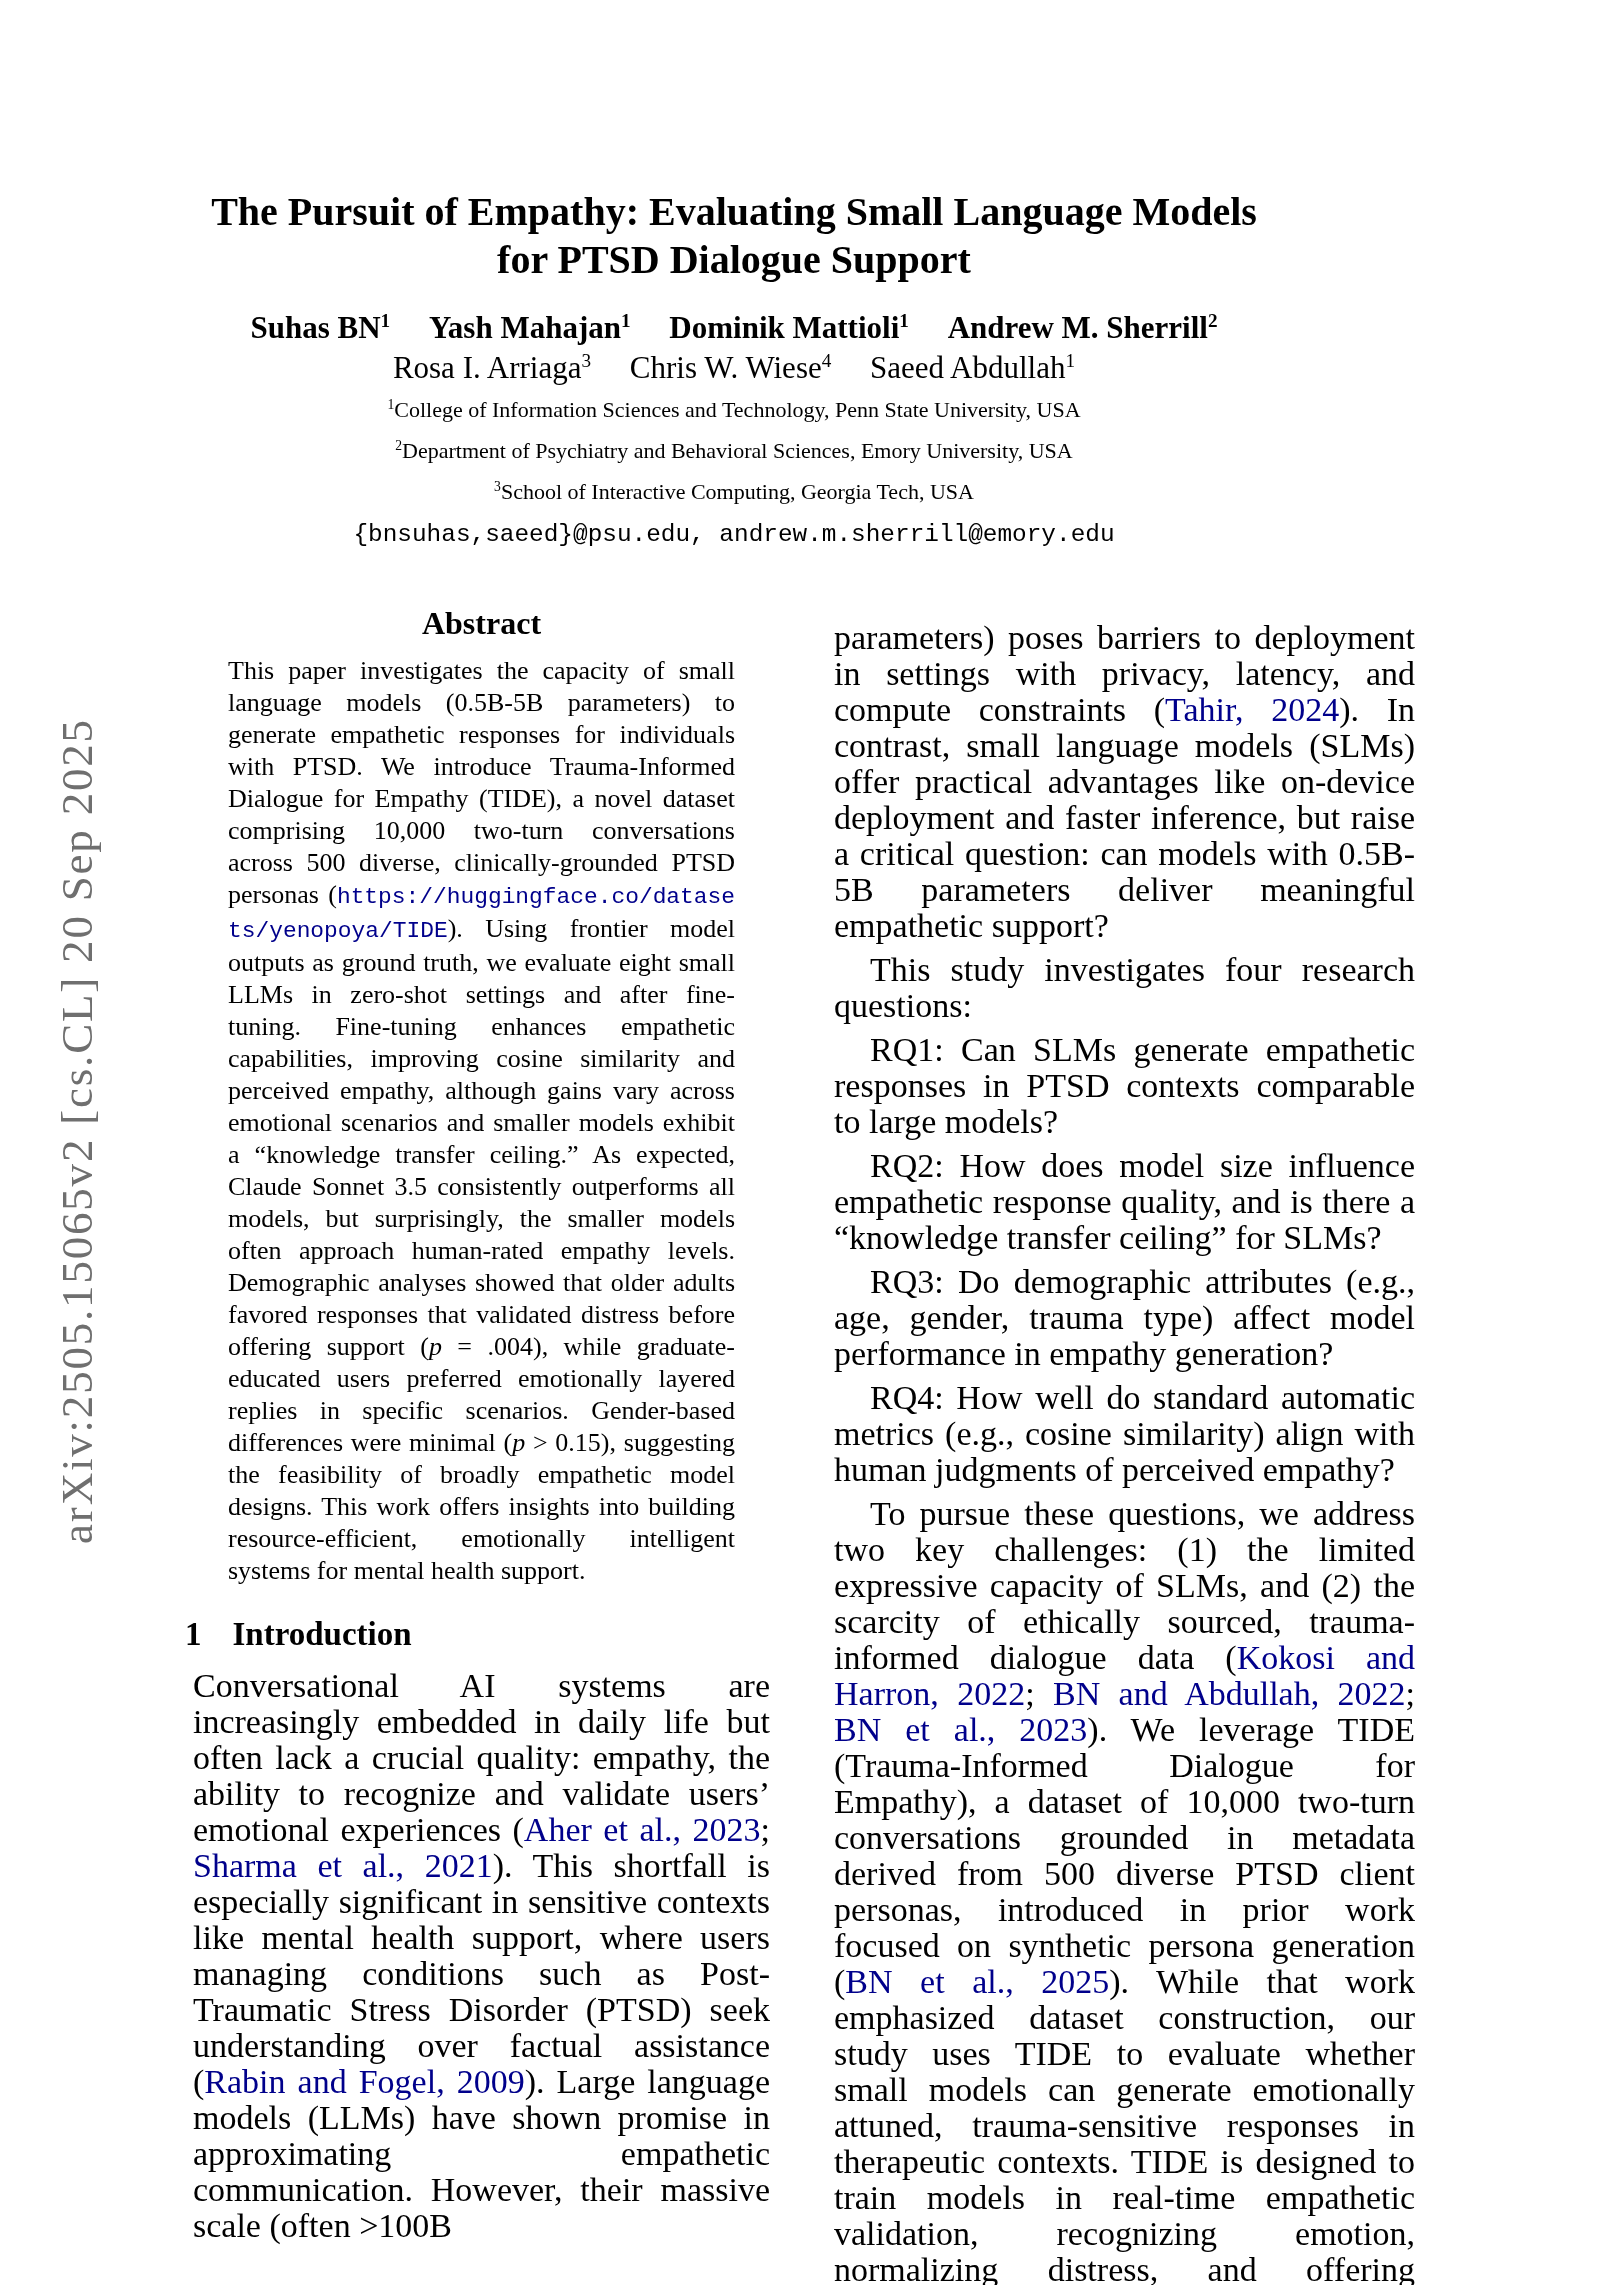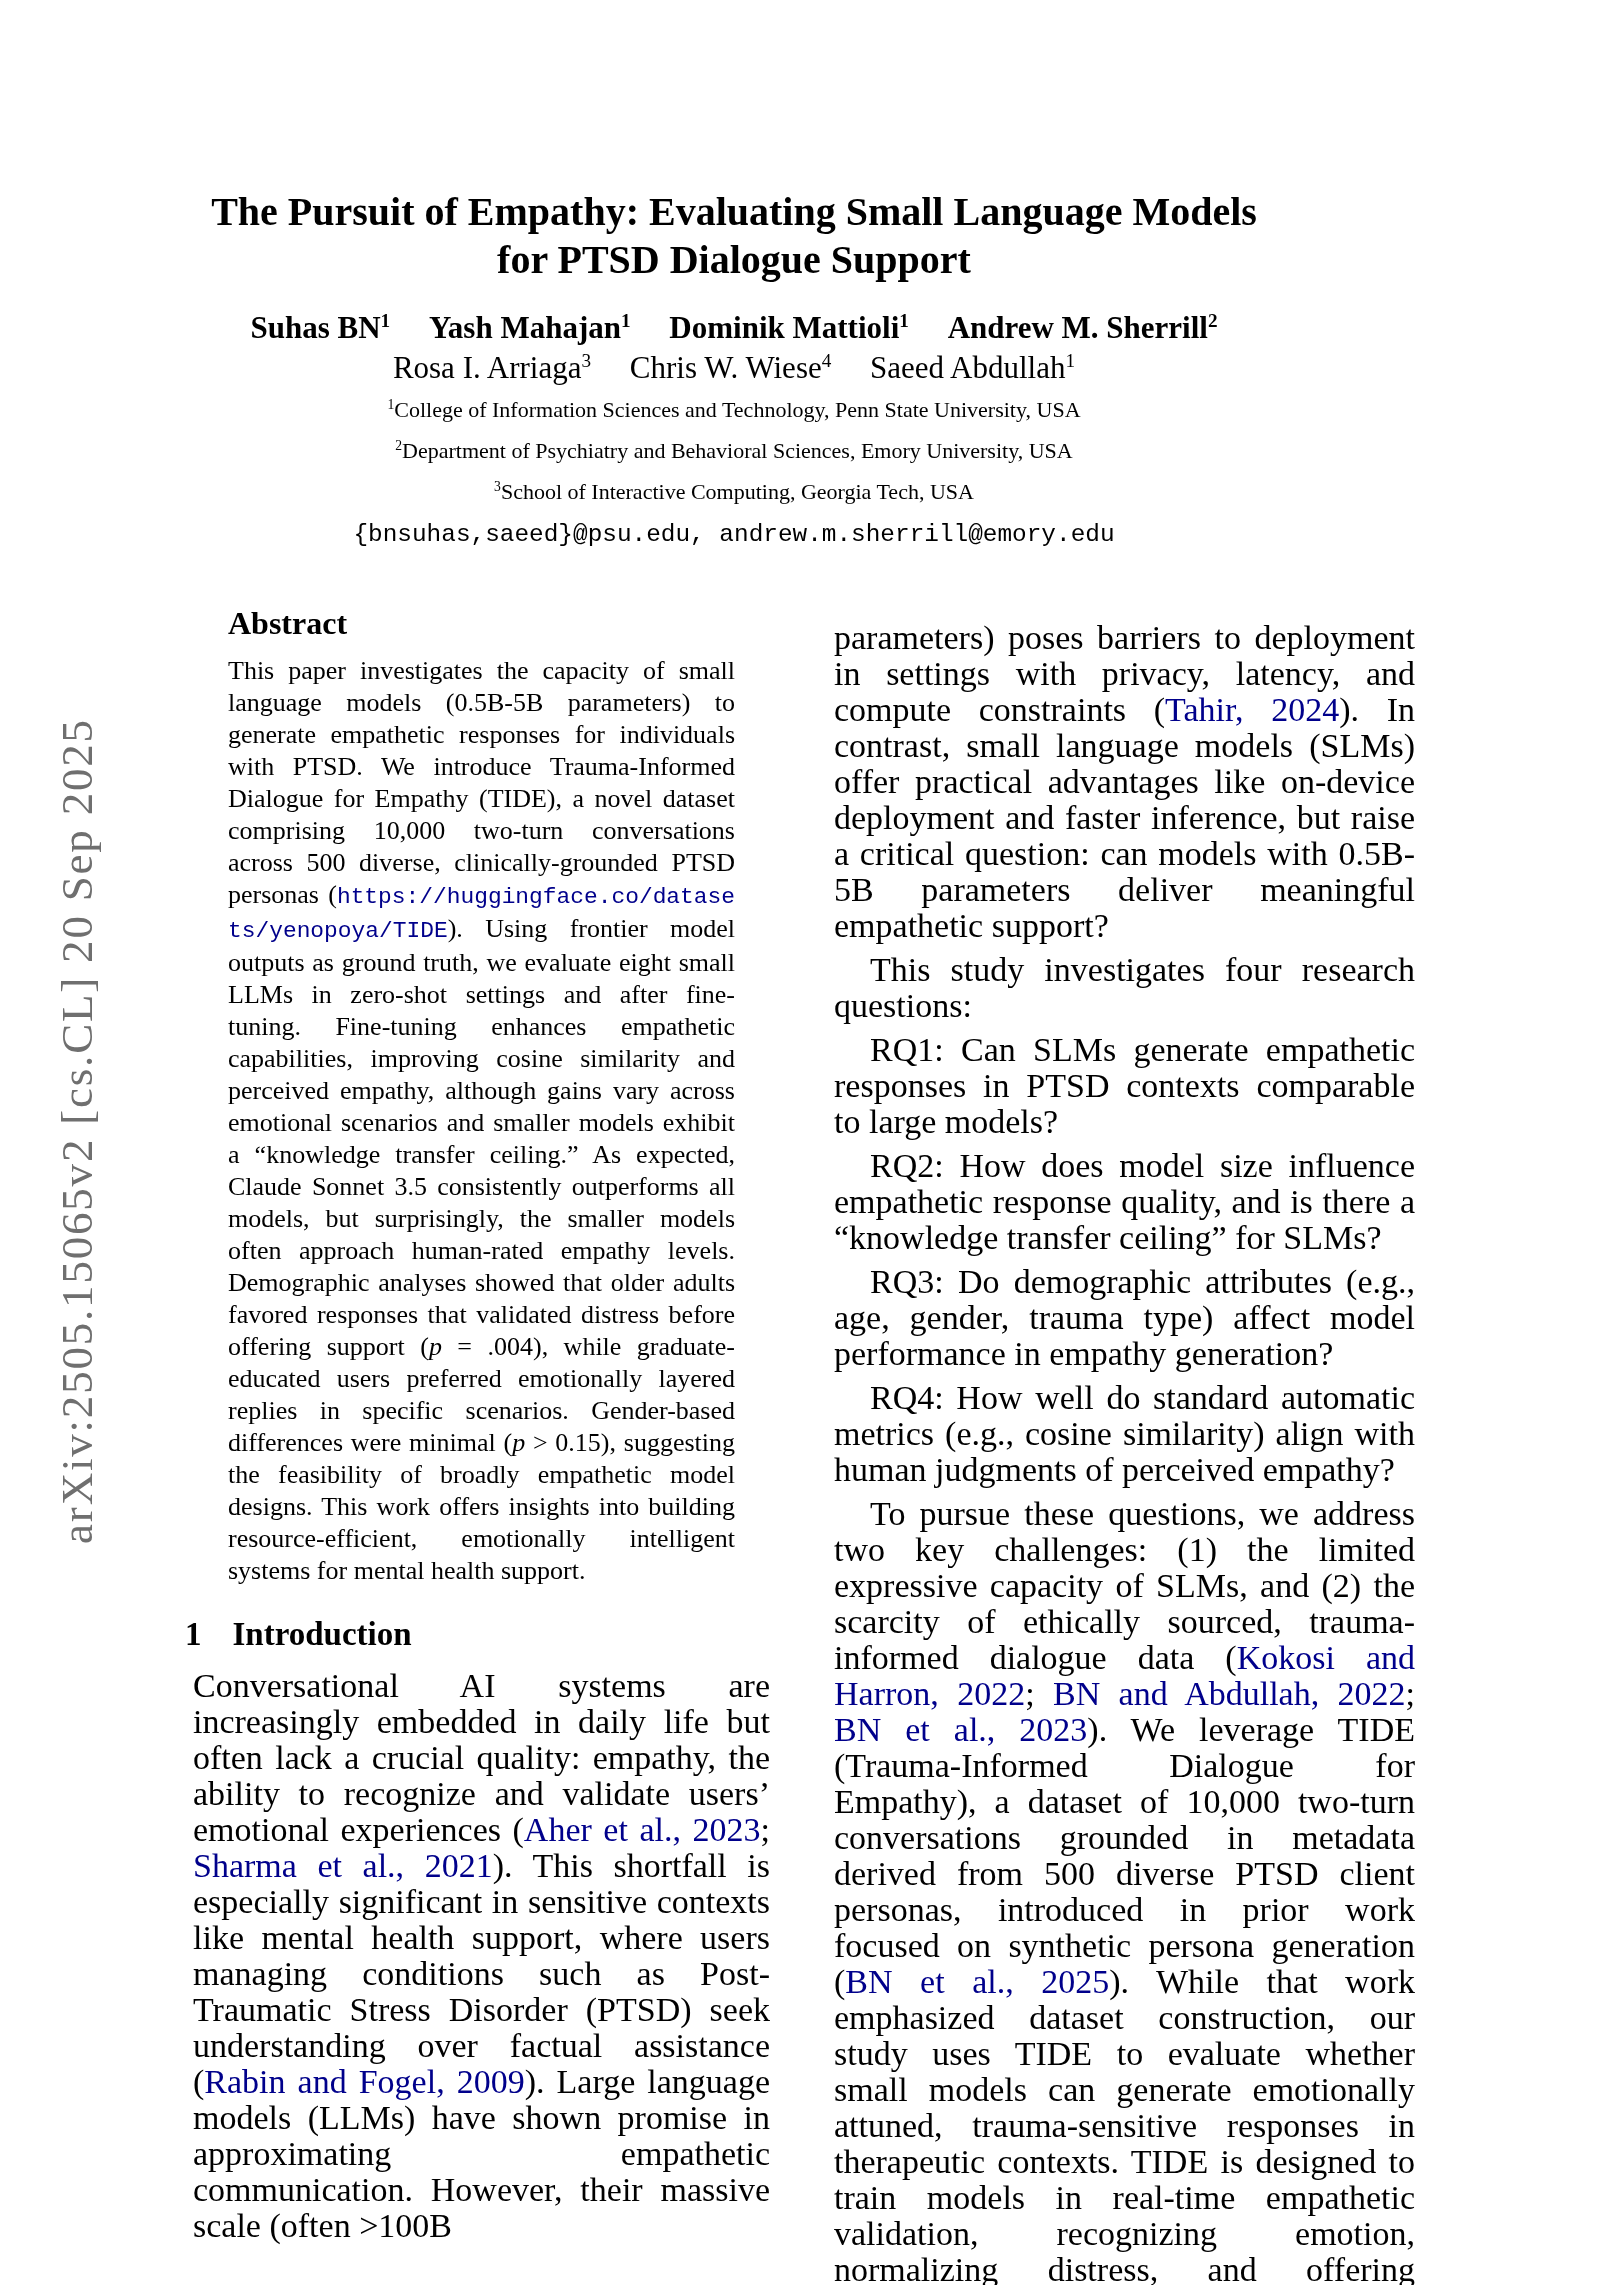--- a/index.html
+++ b/index.html
@@ -40,21 +40,21 @@
   }
   sup { font-size: 62%; line-height: 0; }
 
   
   .col { position: absolute; text-align: justify; }
   .col-left  { left: 185px; top: 604px; width: 593px; }
   .col-right { left: 826px; top: 612px; width: 597px; }
 
   
   .abstract-heading {
-    font-size: 32px; font-weight: bold; line-height: 38px;
+    font-size: 32px; font-weight: bold; text-align: center; line-height: 38px;
     margin: 0 43px 12.7px 43px;
   }
   .abstract-body {
     margin: 0 43px; font-size: 26px; line-height: 32px; text-align: justify;
   }
 
   
   .section-heading {
     font-size: 33px; font-weight: bold; line-height: 40px;
     margin: 27px 0 14.5px 0; text-align: left;

